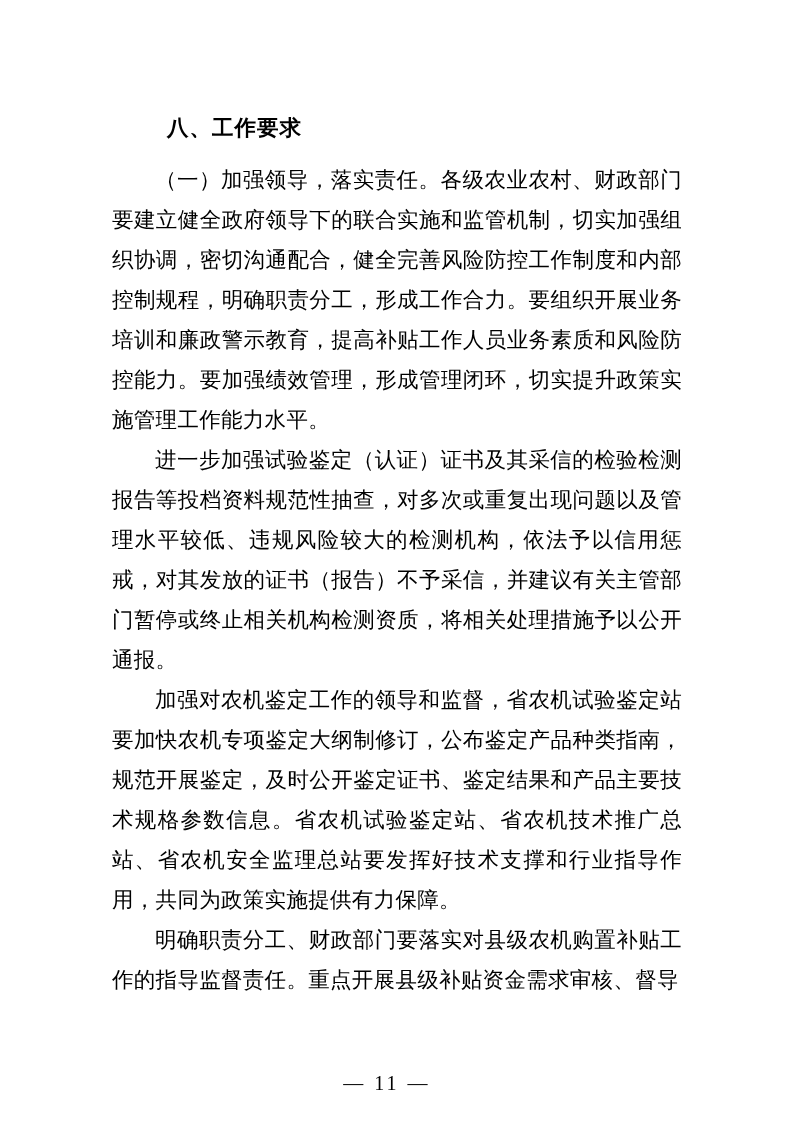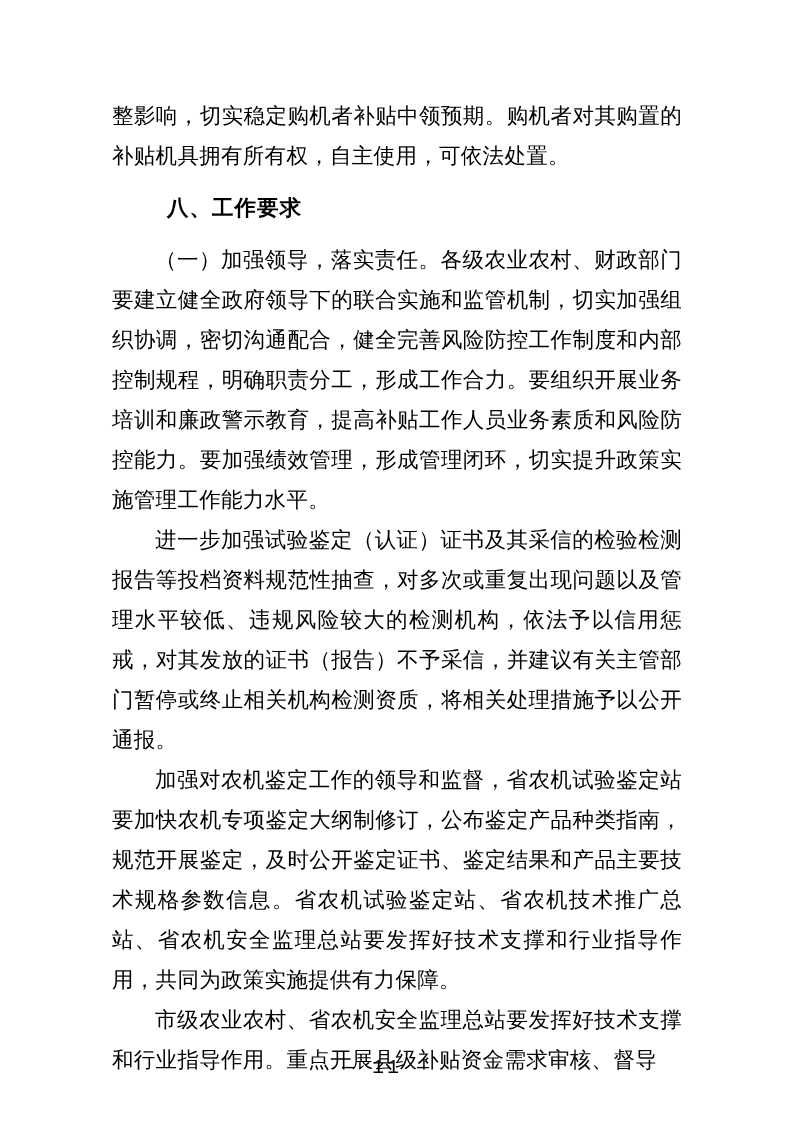--- a/index.html
+++ b/index.html
@@ -38,34 +38,33 @@
   .heading {
     margin: 12px;
     text-indent: 2em;
     font-weight: bold;
     letter-spacing: 1px;
   }
   .footer {
     position: absolute;
     left: 0;
     right: 0;
-    bottom: 44px;
+    bottom: 28px;
     text-align: center;
     font-size: 20px;
-    font-family: Liberation Mono, monospace;
+    font-family: Liberation Serif, serif;
     letter-spacing: 3px;
     padding-right: 20px;
   }
 </style>
 </head>
 <body>
 
 <div class="page">
   <div class="doc-body">
-    <p class="para">整影响，切实稳定购机者补贴中领预期。购机者对其购置的补贴机具拥有所有权，自主使用，可依法处置。</p>
     <p class="heading">八、工作要求</p>
     <p class="para indent">（一）加强领导，落实责任。各级农业农村、财政部门要建立健全政府领导下的联合实施和监管机制，切实加强组织协调，密切沟通配合，健全完善风险防控工作制度和内部控制规程，明确职责分工，形成工作合力。要组织开展业务培训和廉政警示教育，提高补贴工作人员业务素质和风险防控能力。要加强绩效管理，形成管理闭环，切实提升政策实施管理工作能力水平。</p>
     <p class="para indent">进一步加强试验鉴定（认证）证书及其采信的检验检测报告等投档资料规范性抽查，对多次或重复出现问题以及管理水平较低、违规风险较大的检测机构，依法予以信用惩戒，对其发放的证书（报告）不予采信，并建议有关主管部门暂停或终止相关机构检测资质，将相关处理措施予以公开通报。</p>
     <p class="para indent">加强对农机鉴定工作的领导和监督，省农机试验鉴定站要加快农机专项鉴定大纲制修订，公布鉴定产品种类指南，规范开展鉴定，及时公开鉴定证书、鉴定结果和产品主要技术规格参数信息。省农机试验鉴定站、省农机技术推广总站、省农机安全监理总站要发挥好技术支撑和行业指导作用，共同为政策实施提供有力保障。</p>
-    <p class="para indent">市级农业农村、省农机安全监理总站要发挥好技术支撑和行业指导作用。重点开展县级补贴资金需求审核、督导</p>
+    <p class="para indent">明确职责分工、财政部门要落实对县级农机购置补贴工作的指导监督责任。重点开展县级补贴资金需求审核、督导</p>
   </div>
   <div class="footer">— 11 —</div>
 </div>
 
 </body></html>

